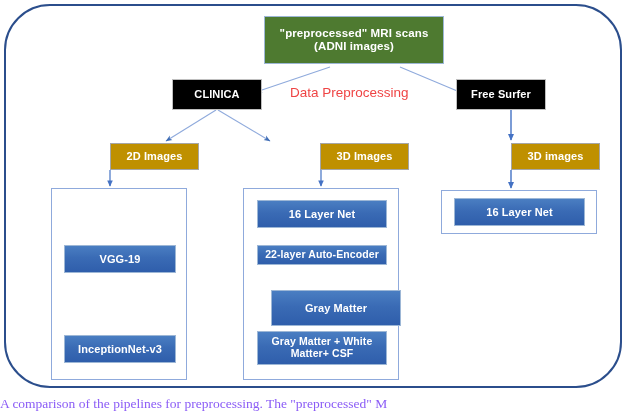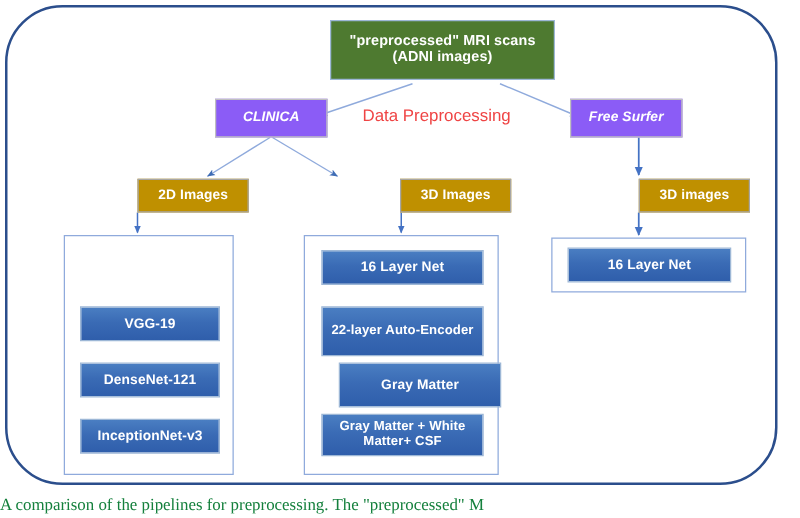--- a/index.html
+++ b/index.html
@@ -48,24 +48,23 @@
     line-height: 1.12;
     letter-spacing: 0.1px;
   }
 
   .node.green {
     background: #4E7A30;
     border: 1px solid #9DB7D6;
     font-size: 11.5px;
   }
   .node.orange {
-    background: #8b5cf6;
+    background: #000000;
     border: 1px solid #BFBFBF;
     font-size: 11px;
-    font-style: italic;
   }
   .node.gold {
     background: #BF9000;
     border: 1px solid #A6A6A6;
     font-size: 11px;
     margin-left: 44px;
   }
   .node.blue {
     background: linear-gradient(to bottom, #4A7EC2 0%, #3A6BB5 45%, #2F5EAB 100%);
     border: 1px solid #9DB7D6;
@@ -98,21 +97,21 @@
     height: 414px;
     pointer-events: none;
   }
 
   
   .page-text {
     position: absolute;
     left: 0;
     top: 396px;
     width: 640px;
-    color: #15803d;
+    color: #8b5cf6;
     font-family: "Liberation Serif", serif;
     font-size: 13.5px;
     line-height: 15px;
     white-space: nowrap;
     overflow: hidden;
   }
 </style>
 </head>
 <body>
 
@@ -159,27 +158,26 @@
   <div class="node orange" style="left:456px; top:79px; width:90px; height:31px;">Free Surfer</div>
 
   <div class="node gold" style="left:66px; top:143px; width:89px; height:27px;">2D Images</div>
 
   <div class="node gold" style="left:276px; top:143px; width:89px; height:27px;">3D Images</div>
 
   <div class="node gold" style="left:467px; top:143px; width:89px; height:27px;">3D images</div>
 
   <div class="group-box" style="left:51px; top:188px; width:136px; height:192px;">
     <div class="node blue" style="left:12px; top:56px; width:112px; height:28px;">VGG-19</div>
-    <div class="node blue" style="left:12px; top:101px; width:112px; height:28px;">DenseNet-121</div>
     <div class="node blue" style="left:12px; top:146px; width:112px; height:28px;">InceptionNet-v3</div>
   </div>
 
   <div class="group-box" style="left:243px; top:188px; width:156px; height:192px;">
     <div class="node blue" style="left:13px; top:11px; width:130px; height:28px;">16 Layer Net</div>
-    <div class="node blue" style="left:13px; top:56px; width:130px; height:40px; font-size:10.5px;">22-layer Auto-Encoder</div>
+    <div class="node blue" style="left:13px; top:56px; width:130px; height:20px; font-size:10.5px;">22-layer Auto-Encoder</div>
     <div class="node blue" style="left:27px; top:101px; width:130px; height:36px;">Gray Matter</div>
     <div class="node blue" style="left:13px; top:142px; width:130px; height:34px; font-size:10.5px; padding:0 4px;">Gray Matter + White Matter+ CSF</div>
   </div>
 
   <div class="group-box" style="left:441px; top:190px; width:156px; height:44px;">
     <div class="node blue" style="left:12px; top:7px; width:131px; height:28px;">16 Layer Net</div>
   </div>
 
   <div class="page-text">A comparison of the pipelines for preprocessing. The "preprocessed" M</div>
 

